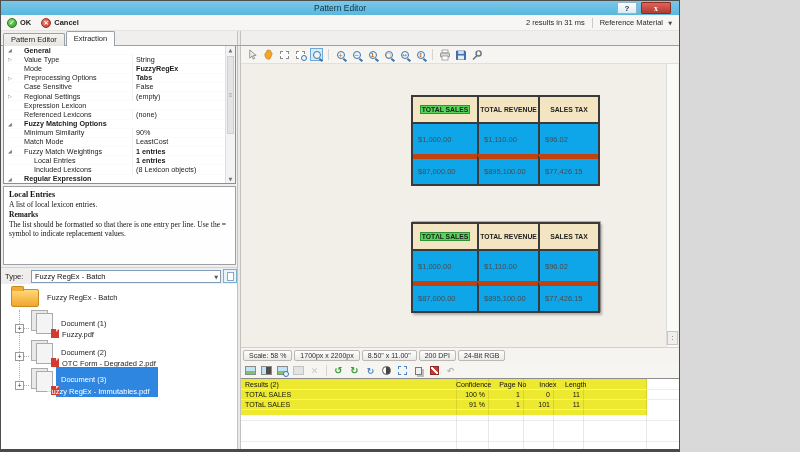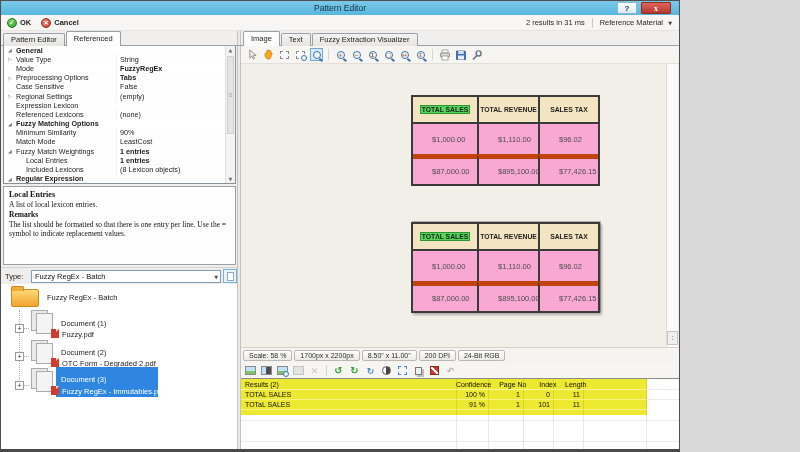--- a/index.html
+++ b/index.html
@@ -38,21 +38,21 @@
   .tabs { position:absolute; top:30px; height:15px; display:flex; align-items:flex-end; z-index:2; }
   .tabs-left { left:2px; } .tabs-right { left:242px; }
   .tab { height:13px; line-height:12px; padding:0 7px; font-size:7.5px; color:#222;
     border:1px solid #98a0a8; border-bottom:none; border-radius:2px 2px 0 0;
     background:linear-gradient(#f4f3f0,#e7e5e1); margin-right:1px; cursor:default; }
   .tab.active { height:15px; line-height:14px; background:#fdfdfd; position:relative; z-index:3; }
 
   
   .pgrid { position:absolute; top:45px; left:2px; width:233px; height:138px; background:#fff; border:1px solid #859099; border-top:none; overflow:hidden; }
   .pg-rows { position:absolute; left:0; top:0; right:10px; }
-  .pg-row { height:9.2px; display:flex; align-items:center; font-size:7.2px; color:#222; border-bottom:1px solid #fbfbfb; }
+  .pg-row { height:9.2px; display:flex; align-items:center; font-size:7.2px; color:#222; border-bottom:1px solid #fbfbfb;gap:8px; }
   .pg-exp { flex:0 0 12px; text-align:center; font-size:5px; color:#777; font-family:"DejaVu Sans", sans-serif; }
   .pg-name { flex:0 0 100px; white-space:nowrap; overflow:hidden; }
   .pg-val { flex:1; padding-left:3px; border-left:1px solid #f1f1f1; white-space:nowrap; overflow:hidden; color:#1a1a1a; }
   .pg-row.category { font-weight:bold; }
   .pg-row.category .pg-val { border-left:none; }
   .pg-row.bold-val .pg-val { font-weight:bold; }
   .pg-row.indent .pg-name { padding-left:10px; }
   .pg-scroll { position:absolute; top:0; right:0; width:10px; height:100%; background:#f3f3f3; border-left:1px solid #dedede; }
   .pg-scroll .arr { position:absolute; left:0; width:100%; text-align:center; font-size:5px; color:#777; font-family:"DejaVu Sans", sans-serif; }
   .arr-up { top:1px; } .arr-dn { bottom:1px; }
@@ -117,21 +117,21 @@
 
   
   .viewer { position:absolute; left:240px; top:62px; right:0; height:284px; background:#f2efe9; border-top:1px solid #e3e0da; }
   .vscroll { position:absolute; right:1px; top:0; bottom:0; width:12px; background:#fafaf9; border-left:1px solid #dcdcda; }
   .vs-btn { position:absolute; left:0; right:0; bottom:2px; height:14px; border:1px solid #c5c5c3; background:#f0efed; }
   .vs-btn::before { content:""; position:absolute; inset:3px; background:radial-gradient(#9a9a9a 30%, transparent 32%); background-size:3px 3px; }
   .vtable { position:absolute; width:189px; background:#fff; border:2px solid #3a3a3a; display:grid; grid-template-columns:64px 61px 1fr; }
   .vtable.shadowed { box-shadow:2px 2px 2px rgba(60,60,60,.35), 1px -1px 0 rgba(80,80,80,.4); }
   .vth { background:#f3e5c2; border-bottom:2px solid #3a3a3a; height:27px; display:flex; align-items:center; justify-content:center; text-align:center; font-weight:bold; font-size:6.8px; color:#1d1d1d; line-height:1.15; }
   .vc2 { border-left:2px solid #3a3a3a; }
-  .vtd { height:30px; display:flex; align-items:center; padding-left:19px; font-size:7.5px; color:#4c4c4c; background:#f9a8d4; }
+  .vtd { height:30px; display:flex; align-items:center; padding-left:5px; font-size:7.5px; color:#4c4c4c; background:#0ea5e9; }
   .vrow2 { border-top:5px solid #c2410c; }
   .hl { background:#55d45a; border:1px solid #2e9433; padding:0 1px; }
 
   
   .statusbar { position:absolute; left:240px; top:346px; right:0; height:16px; background:#f5f4f1; border-top:1px solid #d3d1cd; display:flex; align-items:center; gap:2px; padding-left:2px; }
   .seg { border:1px solid #b9b8b5; border-radius:2px; background:linear-gradient(#fefefe,#ebeae7); padding:1px 5px; font-size:7px; color:#2e2e2e; white-space:nowrap; }
 
   
   .results { position:absolute; left:240px; top:377px; right:0; bottom:0; background:#fff; border-top:1px solid #8c8c8c; overflow:hidden; }
   .res-lines { position:absolute; left:0; right:0; top:0; bottom:0; background:repeating-linear-gradient(180deg, transparent 0 9.5px, #ececec 9.5px 10.5px); }
@@ -179,28 +179,23 @@
         <span>Reference Material</span>
         <span class="ref-arrow glyph">▼</span>
       </span>
     </div>
   </div>
 
   <div class="strip-line"></div>
 
   <div class="tabs tabs-left">
     <span class="tab">Pattern Editor</span>
-    <span class="tab active">Referenced</span>
-  </div>
-
-  <div class="tabs tabs-right">
-    <span class="tab active">Image</span>
-    <span class="tab">Text</span>
-    <span class="tab">Fuzzy Extraction Visualizer</span>
-  </div>
+    <span class="tab active">Extraction</span>
+  </div>
+
 
   <div class="pgrid">
     <div class="pg-rows">
 
         <div class="pg-row category">
           <span class="pg-exp">◢</span>
           <span class="pg-name">General</span>
           <span class="pg-val"></span>
         </div>
 
@@ -332,21 +327,21 @@
     <span class="pages" style="top:56px;"></span>
     <span class="tree-label" style="left:60px;top:64px;">Document (2)</span>
     <span class="pdfbadge" style="left:50px;top:74px;"></span>
     <span class="tree-label" style="left:61px;top:75px;">OTC Form - Degraded 2.pdf</span>
 
     <div class="tree-select"></div>
     <span class="expbox" style="top:97px;"></span>
     <span class="pages" style="top:84px;"></span>
     <span class="tree-label sel-text" style="left:60px;top:91px;">Document (3)</span>
     <span class="pdfbadge" style="left:50px;top:102px;"></span>
-    <span class="tree-label sel-text" style="left:61px;top:103px;">Fuzzy RegEx - Immutables.pdf</span>
+    <span class="tree-label sel-text" style="left:46px;top:103px;">Fuzzy RegEx - Immutables.pdf</span>
   </div>
 
   <div class="vsplit"></div>
 
   <div class="toolbar1">
     <span class="ticon">
       <svg class="ic" width="11" height="11" viewBox="0 0 12 12">
           <path d="M3 1 L3 10 L5.4 7.6 L6.8 11 L8.3 10.3 L6.9 7.1 L10 7 Z" fill="#ececec" stroke="#777" stroke-width="0.8"></path>
         </svg>
     </span>

